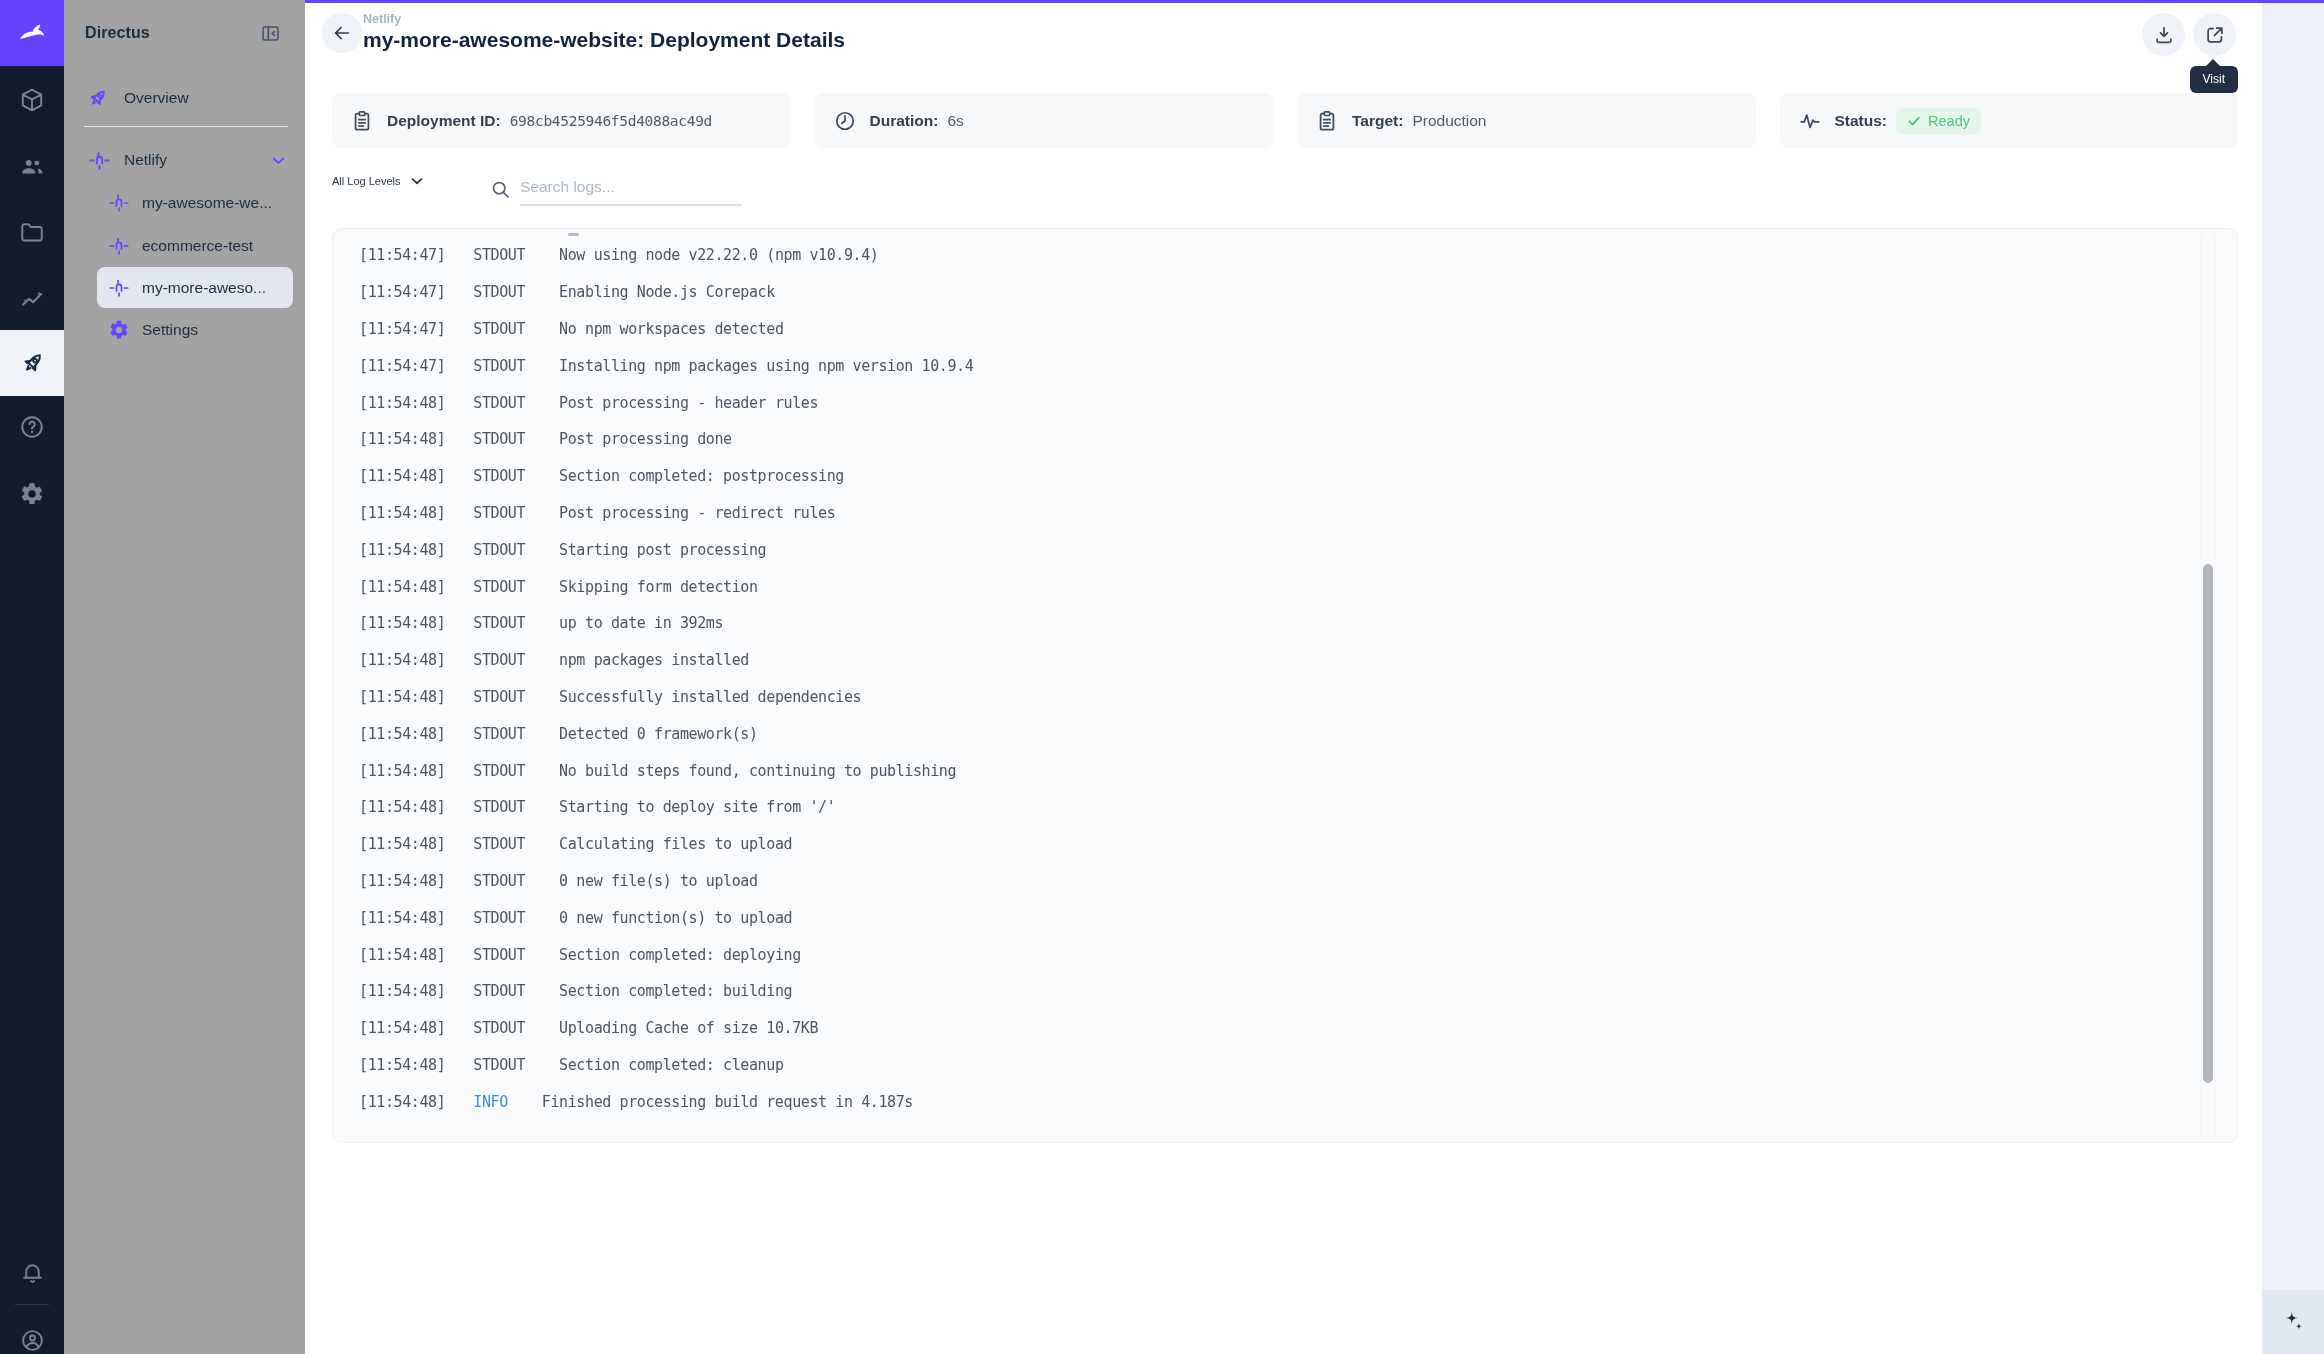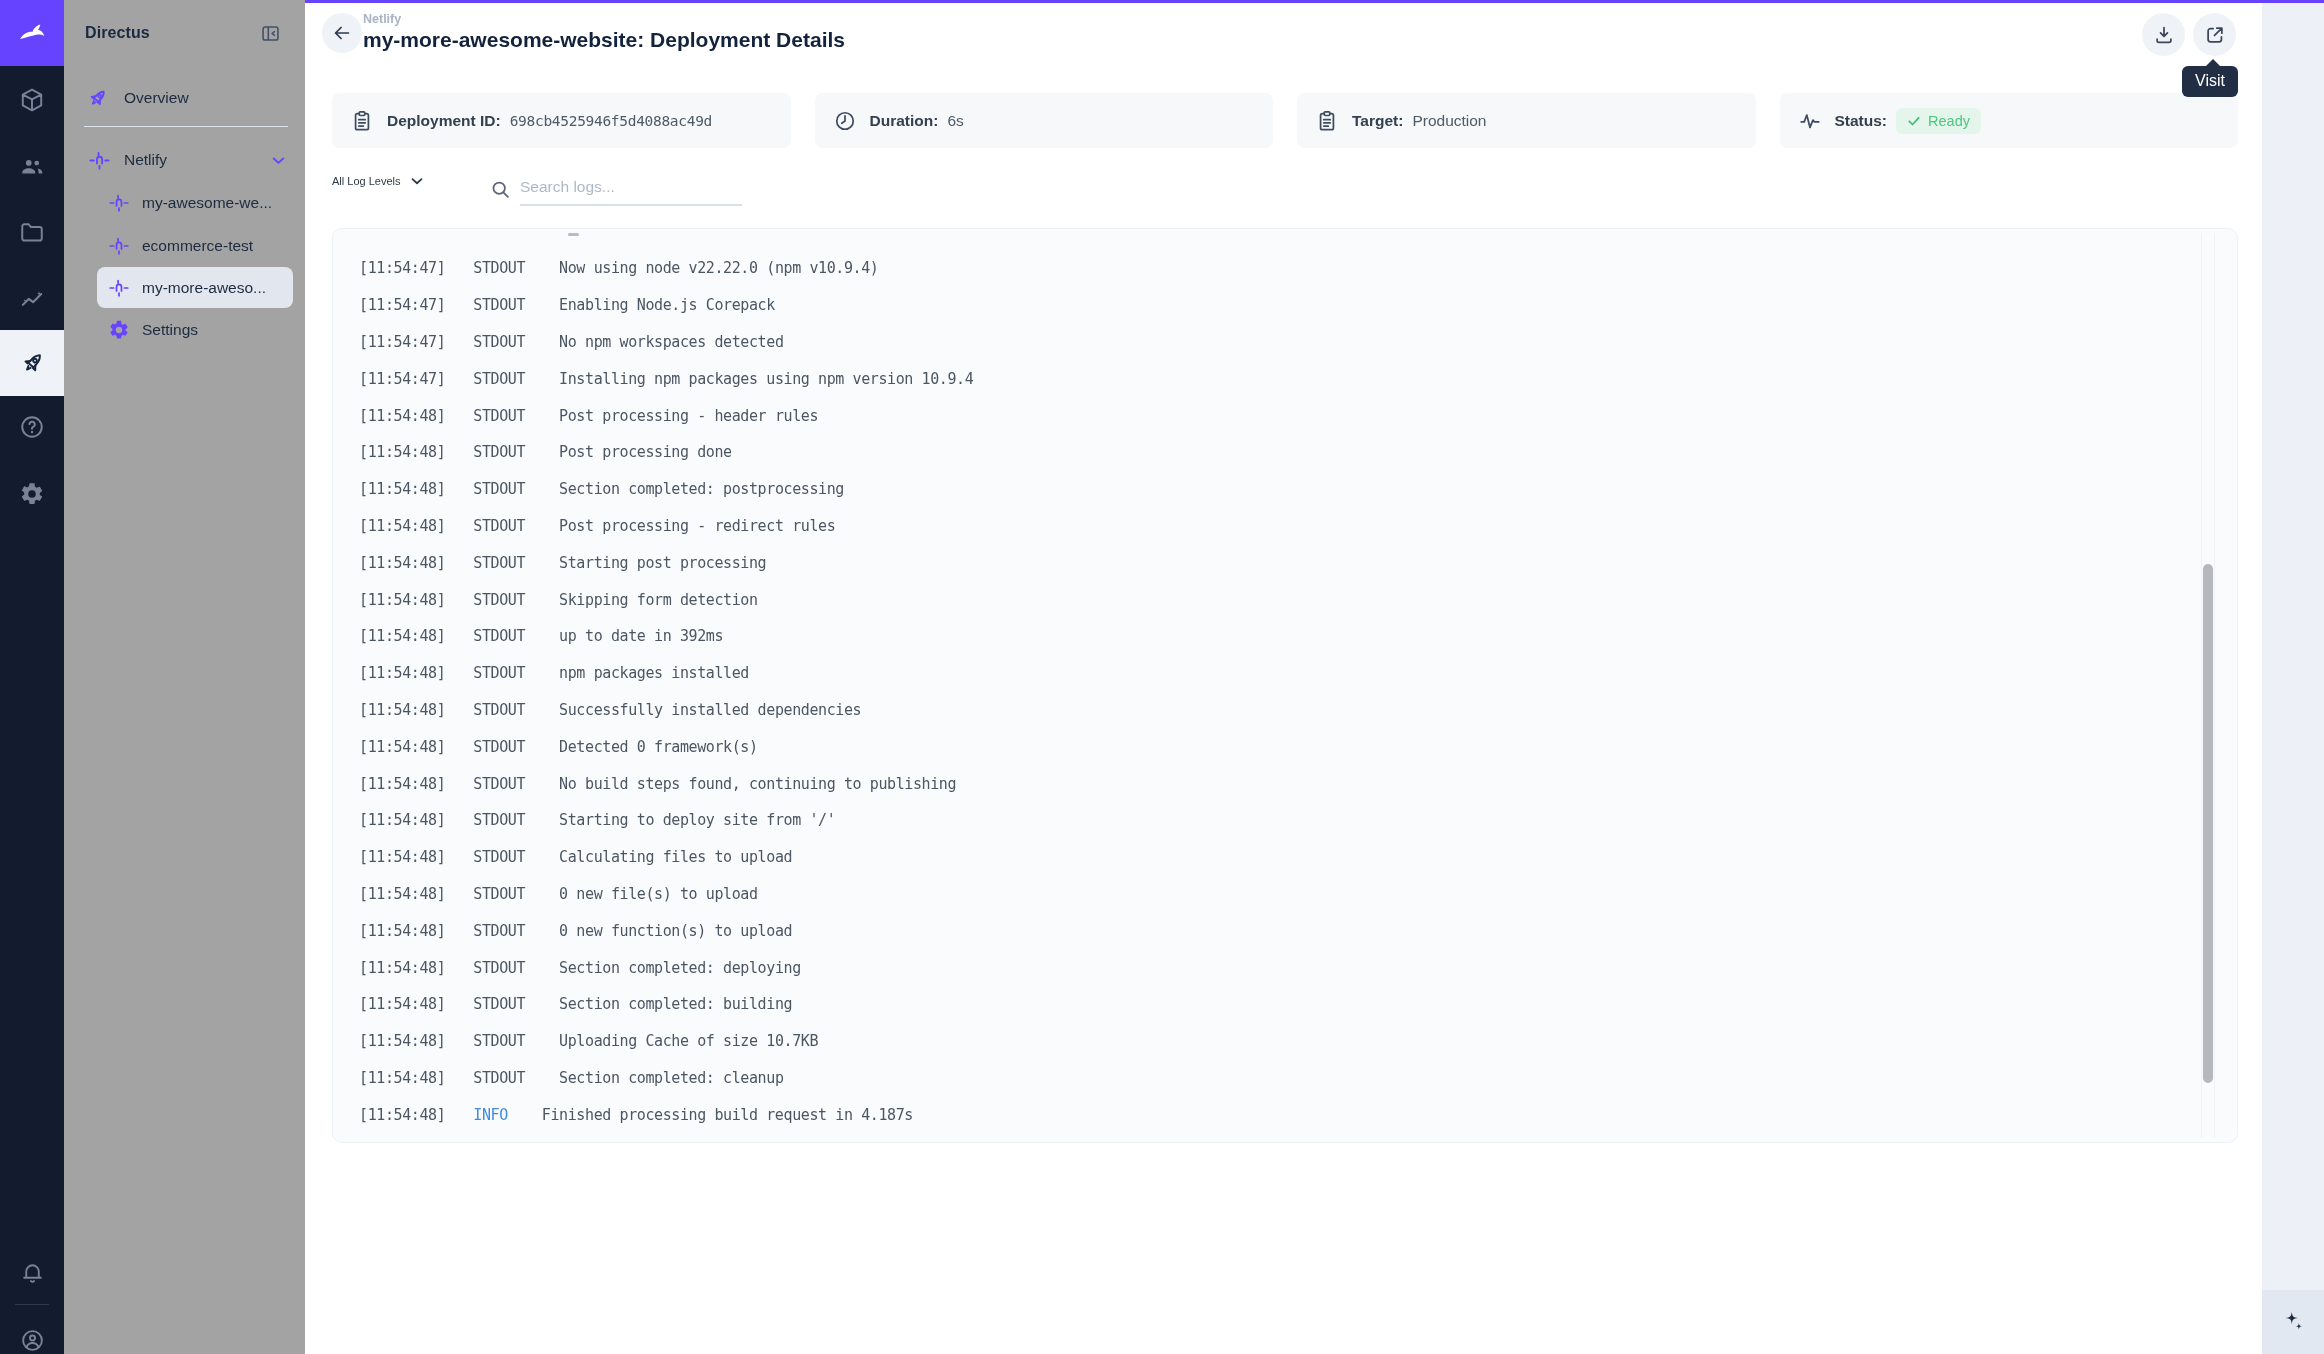--- a/index.html
+++ b/index.html
@@ -51,21 +51,21 @@
               background:#eff3f8; display:flex; align-items:center; justify-content:center;
               color:#2e3b4e; cursor:pointer; }
   .crumb { position:absolute; left:58px; top:12px; font-size:12.5px; font-weight:600; color:#a9b5c4; }
   .page-title { position:absolute; left:58px; top:28px; font-size:21px; font-weight:700; color:#14233c; }
 
   .icon-btn { position:absolute; top:13px; width:43px; height:43px; border-radius:50%;
               background:#eff3f8; display:flex; align-items:center; justify-content:center;
               color:#3c4859; cursor:pointer; }
   .btn-download { right:77px; }
   .btn-visit { right:26px; }
-  .tooltip { position:absolute; right:24px; top:66px; background:#212e44; color:#fff; font-size:16px;
+  .tooltip { position:absolute; right:24px; top:66px; background:#212e44; color:#fff; font-size:12px;
              font-weight:500; padding:6px 13px 7px; border-radius:6px; z-index:50; }
   .tooltip:before { content:""; position:absolute; top:-7px; right:18px; border:7px solid transparent;
                     border-bottom-color:#212e44; border-top:none; }
 
   
   .cards { position:absolute; left:27px; right:24px; top:93px; height:55px; display:flex; gap:24px; }
   .card { flex:1; background:#f6f8fa; border-radius:8px; display:flex; align-items:center;
           padding-left:19px; }
   .card .cicon { display:flex; color:#3e4c60; margin-right:14px; }
   .card .clabel { font-size:15.5px; font-weight:600; color:#33404f; margin-right:9px; white-space:nowrap; }
@@ -82,21 +82,21 @@
   .search-box { position:absolute; left:185px; top:176px; display:flex; align-items:flex-start; }
   .search-box .sicon { display:flex; color:#5a6678; margin-top:3px; }
   .search-input { margin-left:9px; width:222px; border:none; outline:none; background:transparent;
                   font-size:15.5px; color:#2c3a49; padding:2px 0 8px;
                   border-bottom:2px solid #d9e0e9; font-family:"Liberation Sans", sans-serif; }
   .search-input::placeholder { color:#aeb9c7; }
 
   
   .log-panel { position:absolute; left:27px; right:24px; top:228px; height:915px; background:#fafbfd;
                border:1px solid #eef1f5; border-radius:10px; overflow:hidden; }
-  .log-lines { position:absolute; left:26px; top:21px; right:60px;text-align:center; }
+  .log-lines { position:absolute; left:26px; top:8px; right:60px;text-align:center; }
   .log-line { height:36.8px; display:flex; align-items:center; white-space:nowrap;
               font-family:"DejaVu Sans Mono", monospace; font-size:15px; letter-spacing:-0.4px;
               color:#4b5663; }
   .log-time { margin-right:28px; }
   .log-level { margin-right:34px; }
   .log-level.lv-info { color:#3f8cdf; }
   .partial-line { position:absolute; left:235px; top:4px; width:11px; height:3px; border-radius:2px;
                   background:#b6bcc4; }
   .scroll-track { position:absolute; right:22px; top:4px; bottom:4px; width:14px;
                   border-left:1px solid #f1f1f1; border-right:1px solid #f1f1f1; }

